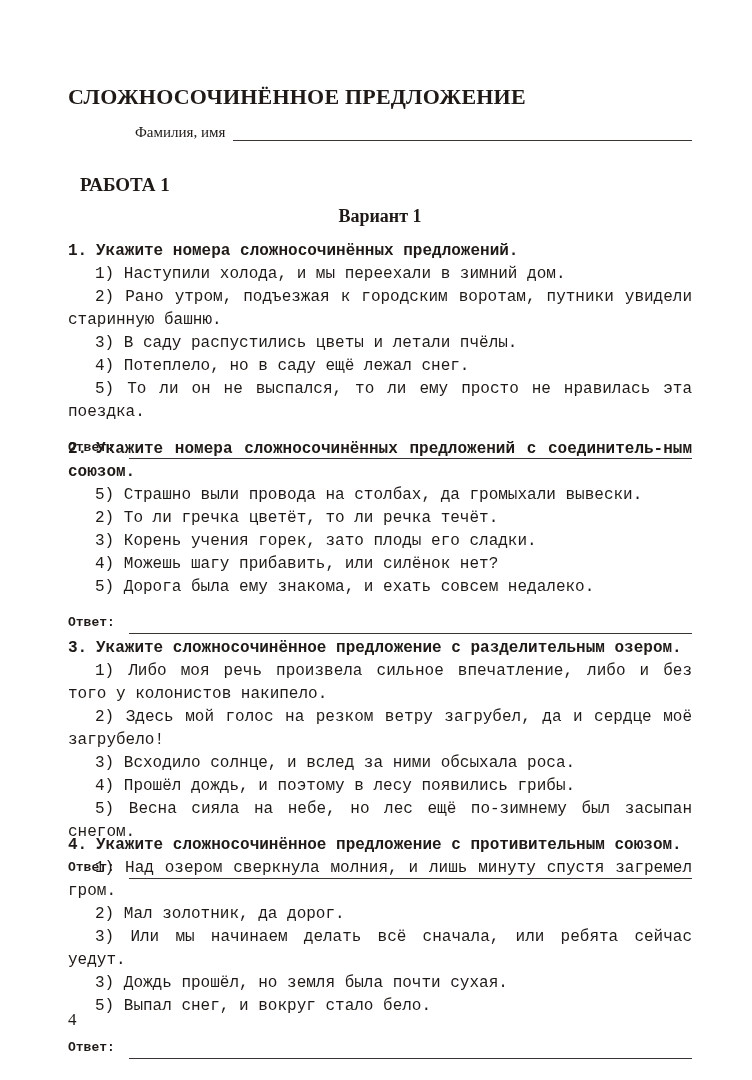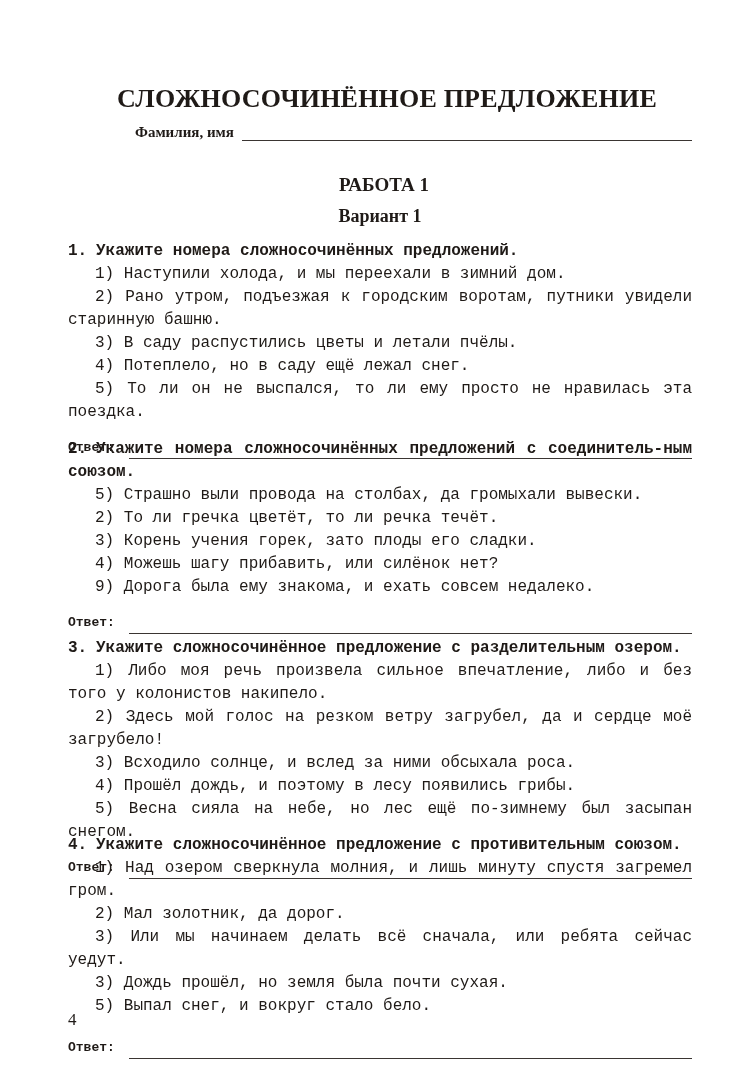--- a/index.html
+++ b/index.html
@@ -3,27 +3,27 @@
   <meta charset="utf-8">
   <style>
     html, body { margin: 0; padding: 0; }
     body {
       width: 752px; height: 1080px; background: #ffffff;
       font-family: "Liberation Serif", "DejaVu Serif", serif;
       color: #1f1a17; position: relative; overflow: hidden;
     }
     .page { position: absolute; left: 68px; top: 0; width: 624px; }
     .title {
-      position: absolute; top: 84px; left: 7px; width: 624px; text-align: center;
-      font-weight: bold; font-size: 26px; letter-spacing: 0.2px;
+      position: absolute; top: 84px; left: 0; width: 624px; 
+      font-weight: bold; font-size: 22px; letter-spacing: 0.2px;
     }
     .name-row { position: absolute; top: 124px; left: 67px; width: 557px; display: flex; align-items: flex-end; }
-    .name-label { font-weight: bold; font-size: 15px; white-space: nowrap; }
+    .name-label { font-weight: normal; font-size: 15px; white-space: nowrap; }
     .line { flex: 1; border-bottom: 1.5px solid #3a3532; margin-left: 8px; height: 14px; }
-    .work { position: absolute; top: 174px; left: 4px; width: 624px; text-align: center; font-weight: bold; font-size: 19px; }
+    .work { position: absolute; top: 174px; left: 12px; width: 624px; font-weight: bold; font-size: 19px; }
     .variant { position: absolute; top: 206px; left: 0; width: 624px; text-align: center; font-weight: bold; font-size: 18px; }
     .task { position: absolute; left: 0; width: 624px; font-size: 16px; line-height: 23px; font-family: Liberation Mono, monospace; }
     .task-q { font-weight: bold; text-align: justify; }
     .task-q .num { display: inline-block; width: 28px; }
     .opt { text-indent: 27px; text-align: justify; }
     .answer { display: flex; align-items: flex-end; margin-top: 12px; }
     .answer-label { font-weight: bold; font-size: 13px; }
     .answer .line { margin-left: 14px; height: 12px; }
     .page-num { position: absolute; top: 1010px; left: 0; font-size: 17px; }
   </style>
@@ -57,21 +57,21 @@
   </div>
 
   <div class="task" style="top:438px;">
     <div class="task-q">
       <span class="num">2.</span><span>Укажите номера сложносочинённых предложений с соединитель-ным союзом.</span>
     </div>
     <div class="opt">5) Страшно выли провода на столбах, да громыхали вывески.</div>
     <div class="opt">2) То ли гречка цветёт, то ли речка течёт.</div>
     <div class="opt">3) Корень учения горек, зато плоды его сладки.</div>
     <div class="opt">4) Можешь шагу прибавить, или силёнок нет?</div>
-    <div class="opt">9) Дорога была ему знакома, и ехать совсем недалеко.</div>
+    <div class="opt">5) Дорога была ему знакома, и ехать совсем недалеко.</div>
     <div class="answer">
       <span class="answer-label">Ответ:</span>
       <span class="line"></span>
     </div>
   </div>
 
   <div class="task" style="top:637px;">
     <div class="task-q">
       <span class="num">3.</span><span>Укажите сложносочинённое предложение с разделительным озером.</span>
     </div>

